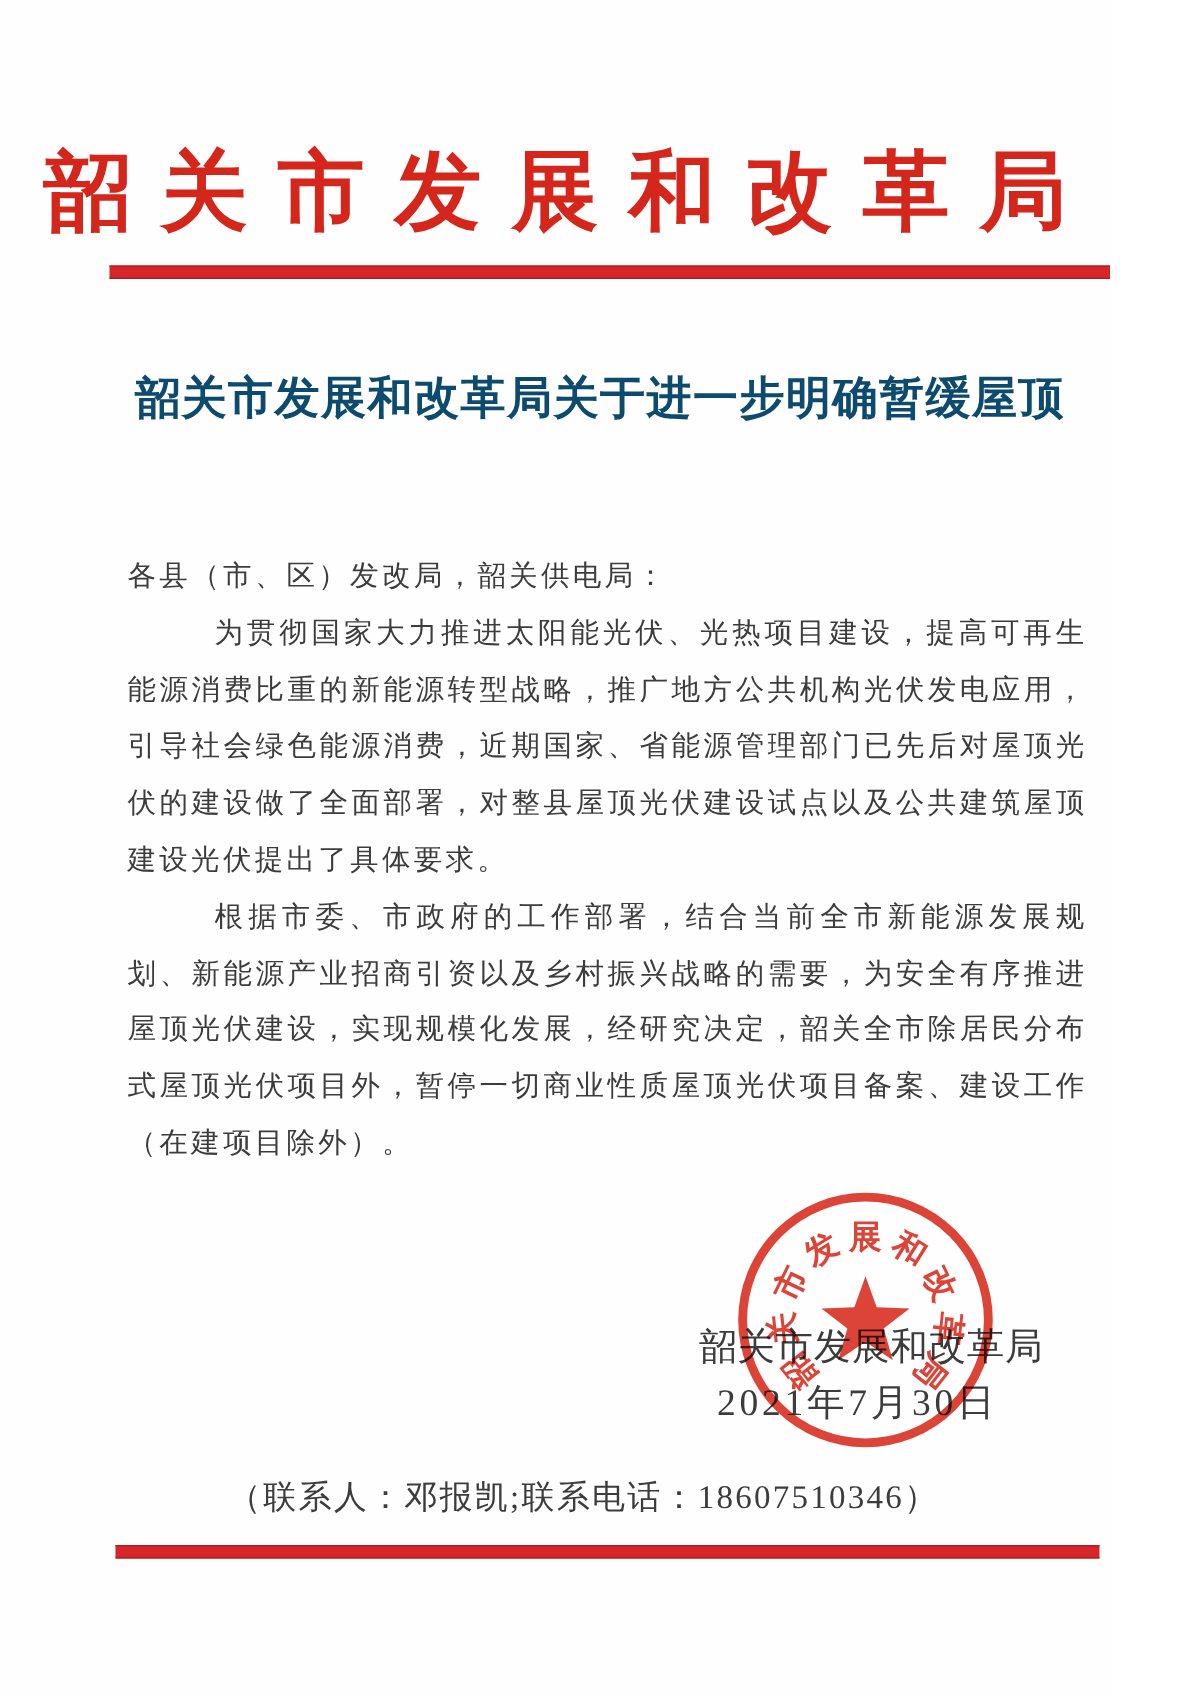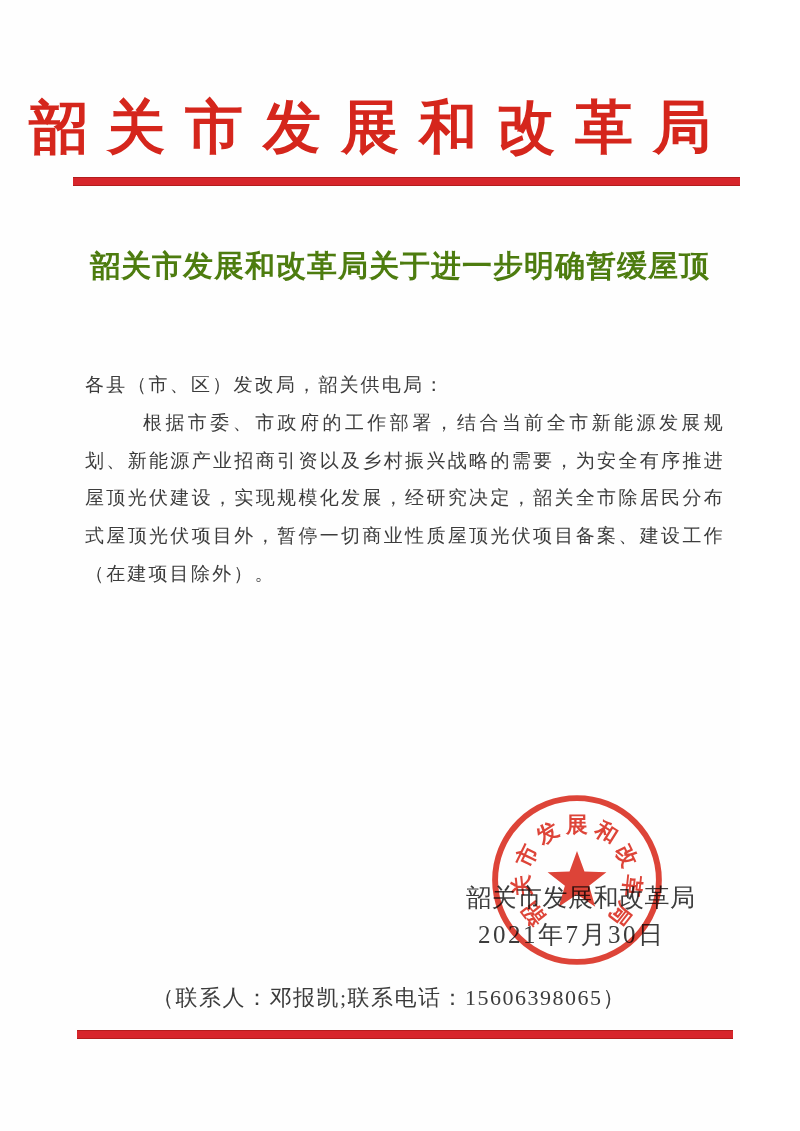--- a/index.html
+++ b/index.html
@@ -40,21 +40,21 @@
   .rule-bottom { left: 77px;  top: 1030px; width: 656px; height: 9px; }
   
   .doc-title {
     position: absolute;
     top: 243px; left: 60px;
     width: 680px;
     text-align: center;
     font-size: 30px;
     font-weight: bold;
     line-height: 45px;
-    color: #4d7c0f;
+    color: #0c4a6e;
     letter-spacing: 1px;
   }
   
   .body-text {
     position: absolute;
     top: 366px; left: 85px;
     width: 640px;
     font-size: 19px;
     line-height: 37.8px;
     letter-spacing: 2.2px;
@@ -113,20 +113,21 @@
   <div class="letterhead">韶关市发展和改革局</div>
 
   <div class="rule rule-top"></div>
 
   <h1 class="doc-title">
     <span>韶关市发展和改革局关于进一步明确暂缓屋顶</span><br>
   </h1>
 
   <div class="body-text">
     <p>各县（市、区）发改局，韶关供电局：</p>
+    <p class="indent">为贯彻国家大力推进太阳能光伏、光热项目建设，提高可再生能源消费比重的新能源转型战略，推广地方公共机构光伏发电应用，引导社会绿色能源消费，近期国家、省能源管理部门已先后对屋顶光伏的建设做了全面部署，对整县屋顶光伏建设试点以及公共建筑屋顶建设光伏提出了具体要求。</p>
     <p class="indent">根据市委、市政府的工作部署，结合当前全市新能源发展规划、新能源产业招商引资以及乡村振兴战略的需要，为安全有序推进屋顶光伏建设，实现规模化发展，经研究决定，韶关全市除居民分布式屋顶光伏项目外，暂停一切商业性质屋顶光伏项目备案、建设工作（在建项目除外）。</p>
   </div>
 
   <div class="sig-agency">韶关市发展和改革局</div>
   <div class="sig-date">2021年7月30日</div>
 
   <div class="seal">
     <svg viewBox="0 0 200 200" xmlns="http://www.w3.org/2000/svg">
       <circle cx="100" cy="100" r="90" fill="none" stroke="#dc3427" stroke-width="6.5"></circle>
       <polygon points="100,68 108.2,90.7 132.3,91.5 113.3,106.3 120,129.5 100,116 80,129.5 86.7,106.3 67.7,91.5 91.8,90.7" fill="#dc3427"></polygon>
@@ -137,17 +138,17 @@
           <text x="100" y="47" font-size="24" text-anchor="middle" transform="rotate(-32 100 100)">发</text>
           <text x="100" y="47" font-size="24" text-anchor="middle" transform="rotate(0 100 100)">展</text>
           <text x="100" y="47" font-size="24" text-anchor="middle" transform="rotate(32 100 100)">和</text>
           <text x="100" y="47" font-size="24" text-anchor="middle" transform="rotate(64 100 100)">改</text>
           <text x="100" y="47" font-size="24" text-anchor="middle" transform="rotate(96 100 100)">革</text>
           <text x="100" y="47" font-size="24" text-anchor="middle" transform="rotate(128 100 100)">局</text>
         </g>
     </svg>
   </div>
 
-  <div class="contact-line">（联系人：邓报凯;联系电话：15606398065）</div>
+  <div class="contact-line">（联系人：邓报凯;联系电话：18607510346）</div>
 
   <div class="rule rule-bottom"></div>
 
 </div>
 
 </body></html>

